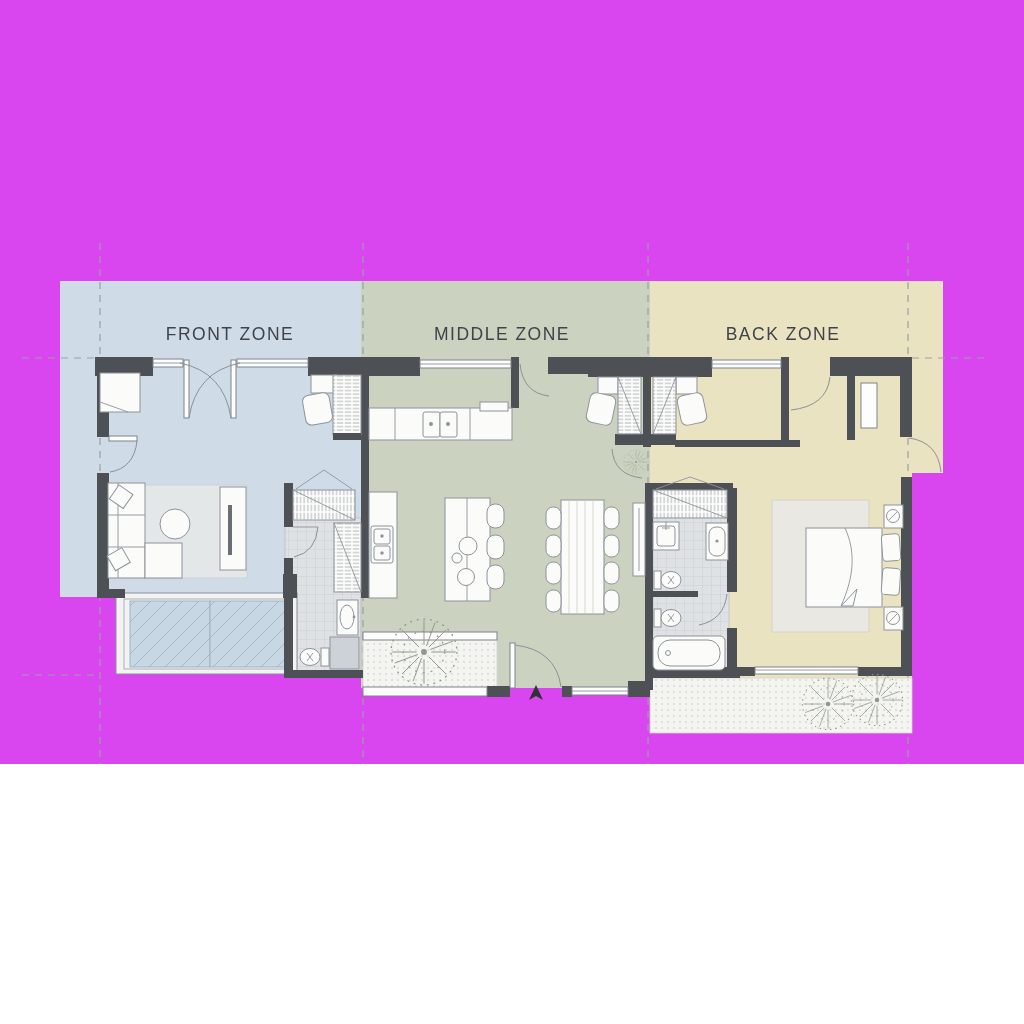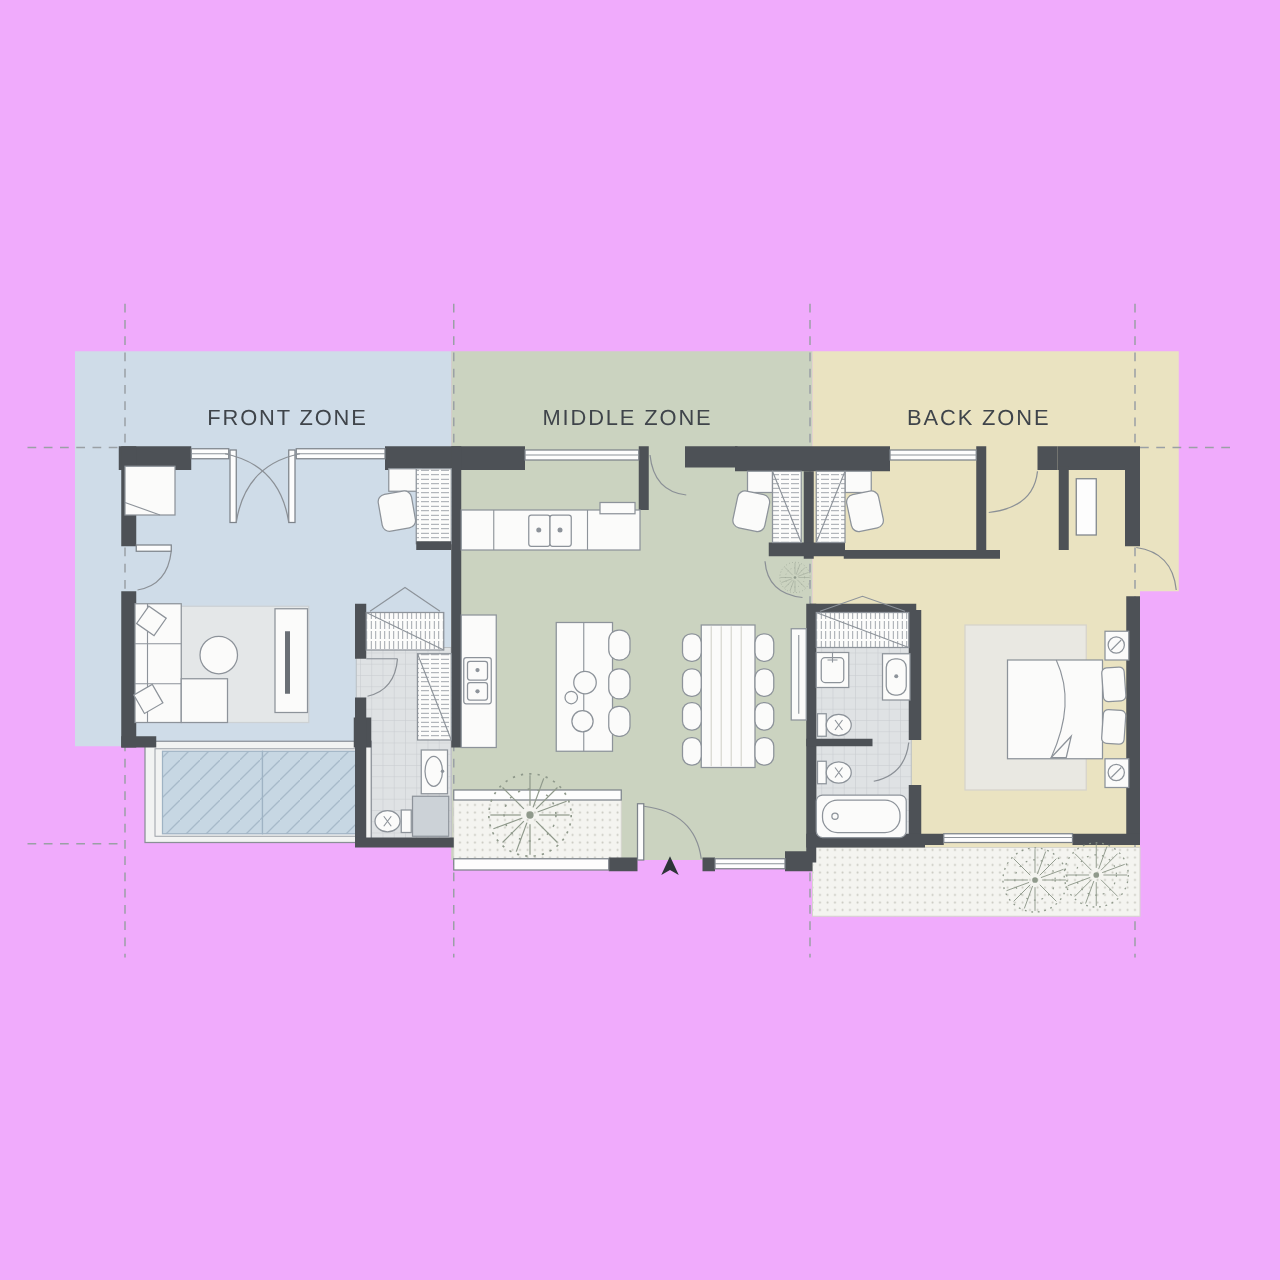--- a/index.html
+++ b/index.html
@@ -1,16 +1,16 @@
 <!DOCTYPE html>
 <html><head>
 <meta charset="utf-8">
 <style>
   html,body{margin:0;padding:0;background:#ffffff;}
-  .stage{position:relative;width:1024px;height:1024px;background:#f0abfc;overflow:hidden;
+  .stage{position:relative;width:1024px;height:764px;background:#d946ef;overflow:hidden;
          font-family:"Liberation Sans",sans-serif;}
   svg{display:block;}
   .wall{fill:#4d5156;stroke:none;}
   .win{fill:#fdfdfd;stroke:#7d838a;stroke-width:1;}
   .furn{fill:#fbfbfa;stroke:#8d939a;stroke-width:1;}
   .fline{stroke:#8d939a;stroke-width:0.9;fill:none;}
   .grain{stroke:#d8d8d0;stroke-width:1;fill:none;}
   .arc{stroke:#8b9096;stroke-width:1;fill:none;}
   .dash{stroke:#9aa0a5;stroke-width:1.2;stroke-dasharray:7 6;fill:none;}
   .rug1{fill:#e4e7e8;stroke:#ccd1d4;stroke-width:1;}

